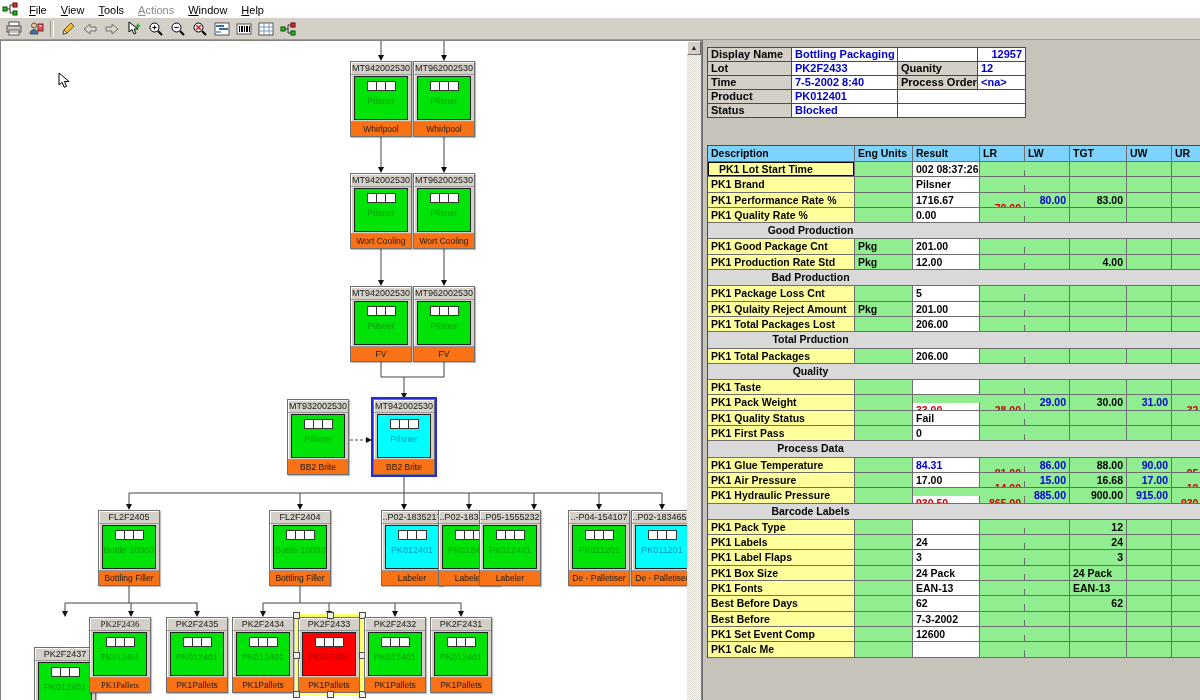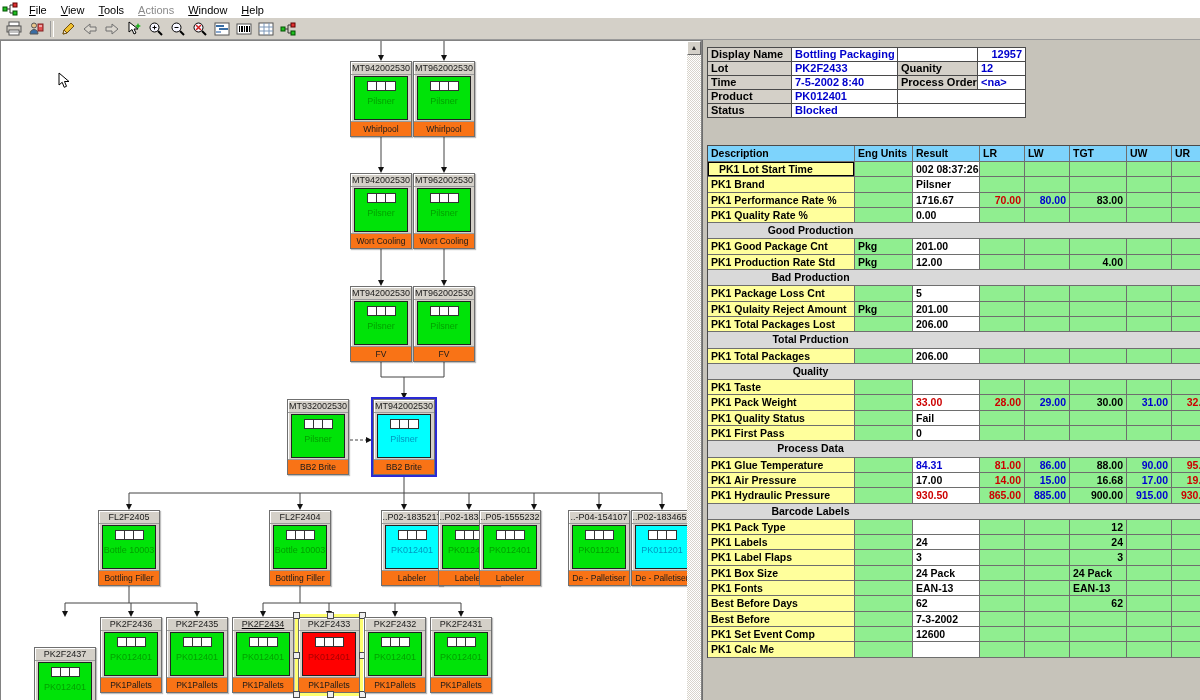--- a/index.html
+++ b/index.html
@@ -69,21 +69,21 @@
   .hrow,.drow{display:grid;grid-template-columns:147px 58px 67px 45px 45px 57px 45px 45px;height:15.3px;}
   .hrow{height:16px;}
   .dc{border-right:1px solid #6e6e6e;border-bottom:1px solid #6e6e6e;line-height:14.5px;
       padding:0 3px;white-space:nowrap;overflow:hidden;box-sizing:border-box;}
   .hrow .dc{background:#7dd3fc;color:#000;line-height:15px;}
   .dc.desc{background:#ffff9c;}
   .dc.unit,.dc.lim{background:#90ee90;}
   .dc.res{background:#ffffff;}
   .dc.num{text-align:right;}
   .dc.left{text-align:left;}
-  .dc.c-r{color:#cc0000;}
+  .dc.c-r{color:#cc0000;margin-top:8px;}
   .dc.c-b{color:#0000d0;}
   .dc.focus{box-shadow:inset 0 0 0 1px #000;padding-left:11px;}
   .srow{display:grid;grid-template-columns:205px 1fr;height:15.3px;background:#d9d9d9;
         border-bottom:1px solid #6e6e6e;border-right:1px solid #6e6e6e;}
   .srow .slabel{text-align:center;line-height:15px;color:#000;}
   
   .cursor{position:absolute;left:58px;top:32px;z-index:20;pointer-events:none;}
 </style>
 </head>
 <body>
@@ -448,21 +448,21 @@
         <div class="tnode-body">
           <div class="ind">
             <i></i>
             <i></i>
             <i></i>
           </div>
           <div class="tnode-prod">PK012401</div>
         </div>
         <div class="tnode-loc">PK1Pallets</div>
       </div>
-      <div class="tnode green" style="left: 99px; top: 576px;">
+      <div class="tnode green" style="left: 88px; top: 576px; font-family: Liberation Serif, serif;">
         <div class="tnode-title">PK2F2436</div>
         <div class="tnode-body">
           <div class="ind">
             <i></i>
             <i></i>
             <i></i>
           </div>
           <div class="tnode-prod">PK012401</div>
         </div>
         <div class="tnode-loc">PK1Pallets</div>
@@ -472,21 +472,21 @@
         <div class="tnode-body">
           <div class="ind">
             <i></i>
             <i></i>
             <i></i>
           </div>
           <div class="tnode-prod">PK012401</div>
         </div>
         <div class="tnode-loc">PK1Pallets</div>
       </div>
-      <div class="tnode green" style="left: 231px; top: 576px; text-decoration: underline;">
+      <div class="tnode green" style="left: 231px; top: 576px;">
         <div class="tnode-title">PK2F2434</div>
         <div class="tnode-body">
           <div class="ind">
             <i></i>
             <i></i>
             <i></i>
           </div>
           <div class="tnode-prod">PK012401</div>
         </div>
         <div class="tnode-loc">PK1Pallets</div>

